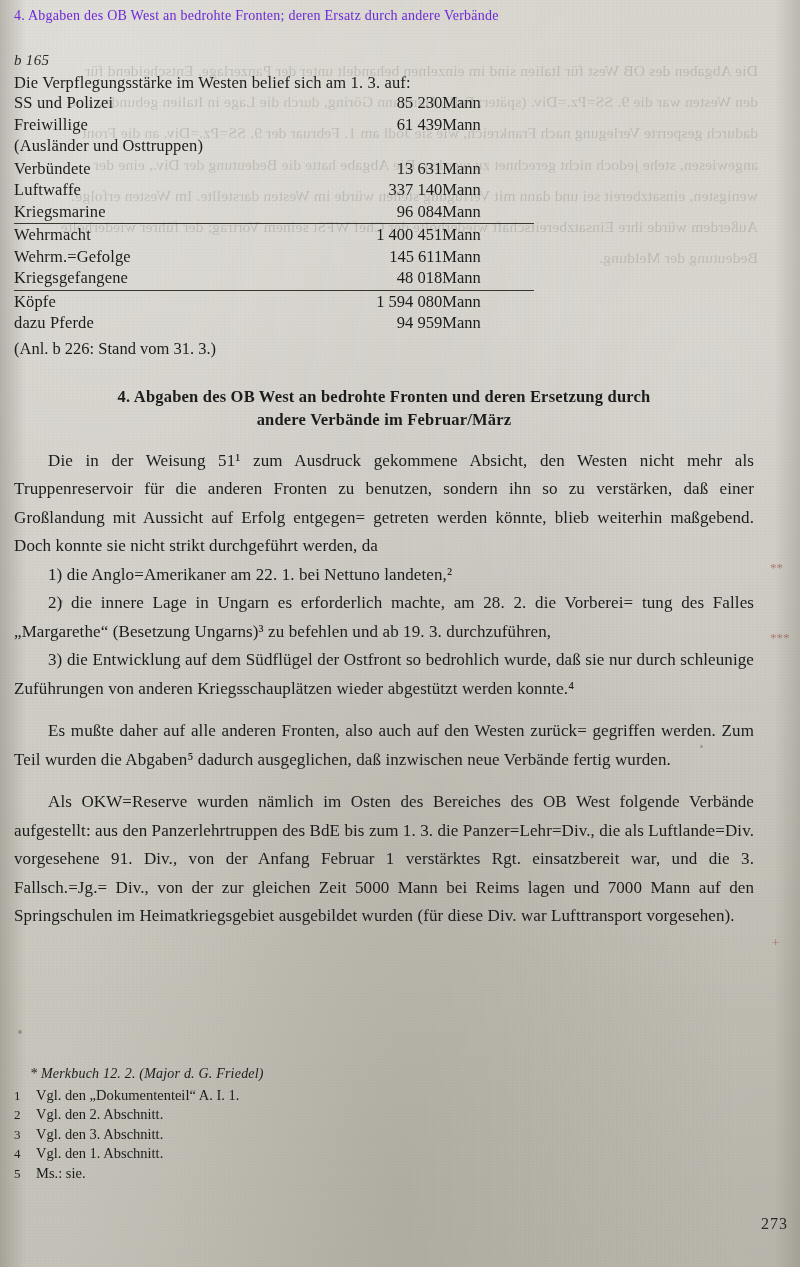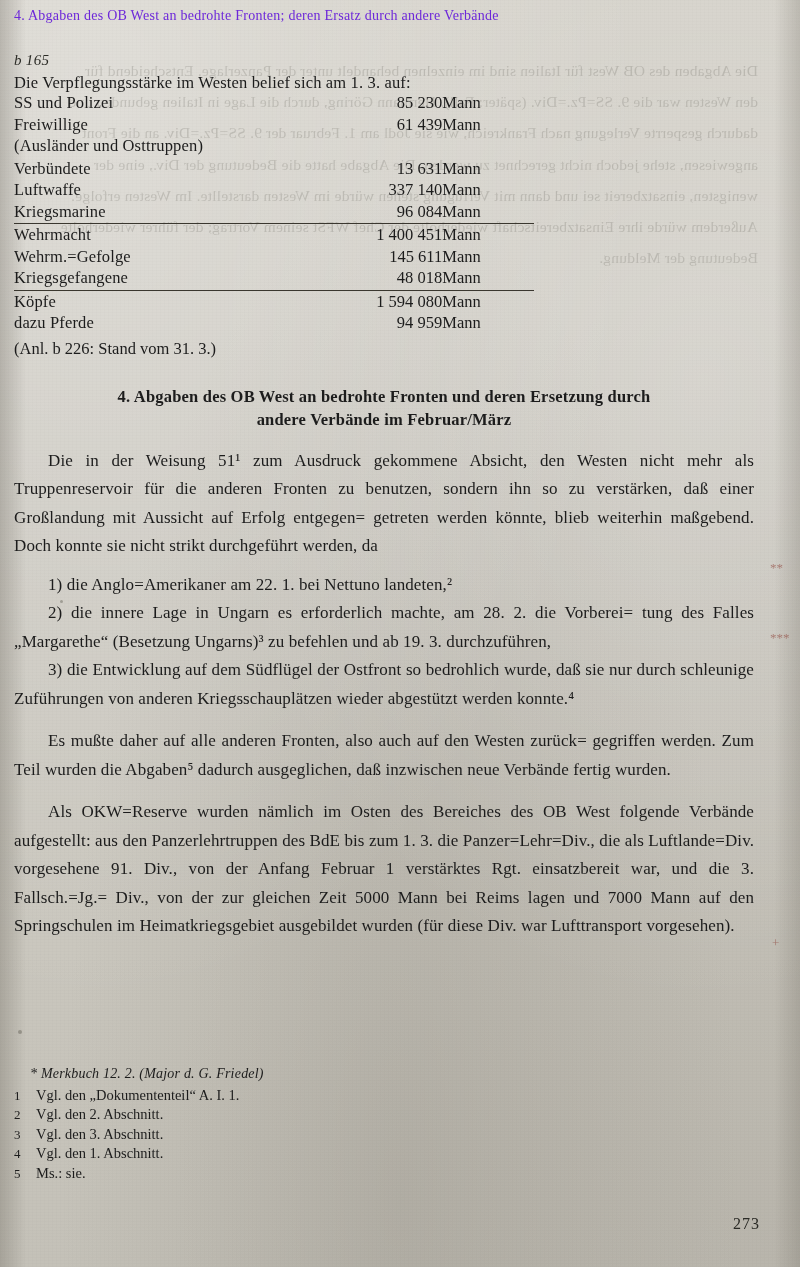--- a/index.html
+++ b/index.html
@@ -150,21 +150,21 @@
     align-items: baseline;
   }
   .fn-num {
     width: 22px;
     flex: 0 0 22px;
     font-size: 13px;
   }
   .fn-txt { font-size: 14.5px; }
   .folio {
     position: absolute;
-    right: 40px;
+    right: 12px;
     top: 1215px;
     font-size: 16px;
     letter-spacing: 1px;
     color: #2a2a25;
   }
   .edge-shadow {
     position: absolute;
     left: 0; top: 0; bottom: 0;
     width: 26px;
     background: linear-gradient(90deg, rgba(90,85,75,.28), rgba(90,85,75,0));
@@ -274,21 +274,21 @@
     </table>
 
     <p class="note">(Anl. b 226: Stand vom 31. 3.)</p>
 
     <h2 class="sechead">
       <span>4. Abgaben des OB West an bedrohte Fronten und deren Ersetzung durch</span>
       <span class="l2">andere Verbände im Februar/März</span>
     </h2>
 
     <p class="para first">Die in der Weisung 51¹ zum Ausdruck gekommene Absicht, den Westen nicht mehr als Truppenreservoir für die anderen Fronten zu benutzen, sondern ihn so zu verstärken, daß einer Großlandung mit Aussicht auf Erfolg entgegen= getreten werden könnte, blieb weiterhin maßgebend. Doch konnte sie nicht strikt durchgeführt werden, da</p>
-    <p class="item" style="margin-top:10px;">1) die Anglo=Amerikaner am 22. 1. bei Nettuno landeten,²</p>
+    <p class="item" style="">1) die Anglo=Amerikaner am 22. 1. bei Nettuno landeten,²</p>
     <p class="item">2) die innere Lage in Ungarn es erforderlich machte, am 28. 2. die Vorberei= tung des Falles „Margarethe“ (Besetzung Ungarns)³ zu befehlen und ab 19. 3. durchzuführen,</p>
     <p class="item">3) die Entwicklung auf dem Südflügel der Ostfront so bedrohlich wurde, daß sie nur durch schleunige Zuführungen von anderen Kriegsschauplätzen wieder abgestützt werden konnte.⁴</p>
     <p class="para">Es mußte daher auf alle anderen Fronten, also auch auf den Westen zurück= gegriffen werden. Zum Teil wurden die Abgaben⁵ dadurch ausgeglichen, daß inzwischen neue Verbände fertig wurden.</p>
     <p class="para">Als OKW=Reserve wurden nämlich im Osten des Bereiches des OB West folgende Verbände aufgestellt: aus den Panzerlehrtruppen des BdE bis zum 1. 3. die Panzer=Lehr=Div., die als Luftlande=Div. vorgesehene 91. Div., von der Anfang Februar 1 verstärktes Rgt. einsatzbereit war, und die 3. Fallsch.=Jg.= Div., von der zur gleichen Zeit 5000 Mann bei Reims lagen und 7000 Mann auf den Springschulen im Heimatkriegsgebiet ausgebildet wurden (für diese Div. war Lufttransport vorgesehen).</p>
 
   </div>
 
   <div class="footnotes">
     <p class="fn-star">* Merkbuch 12. 2. (Major d. G. Friedel)</p>
     <div class="fn-row">

